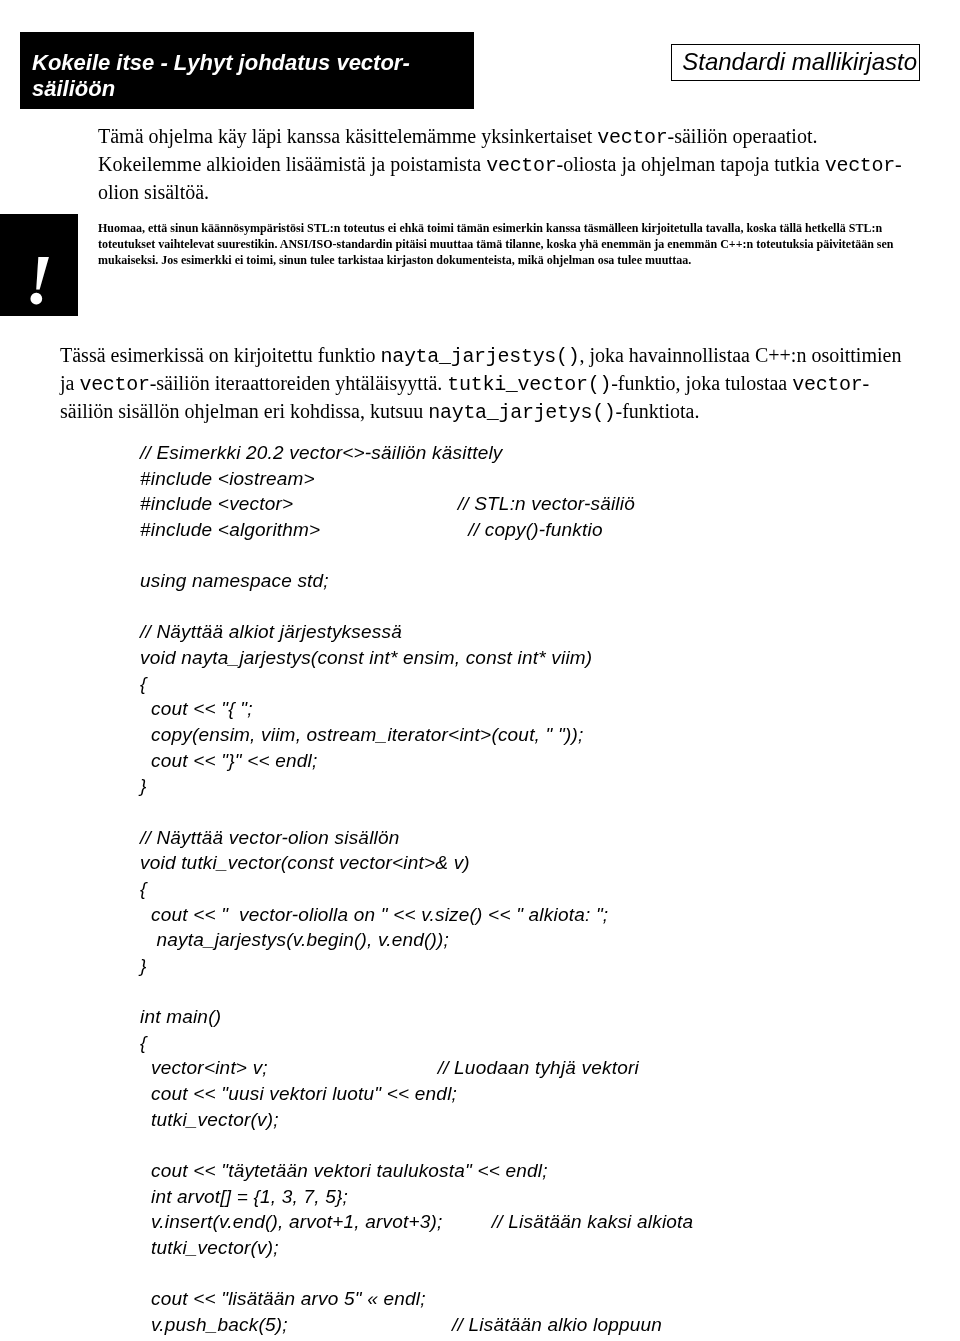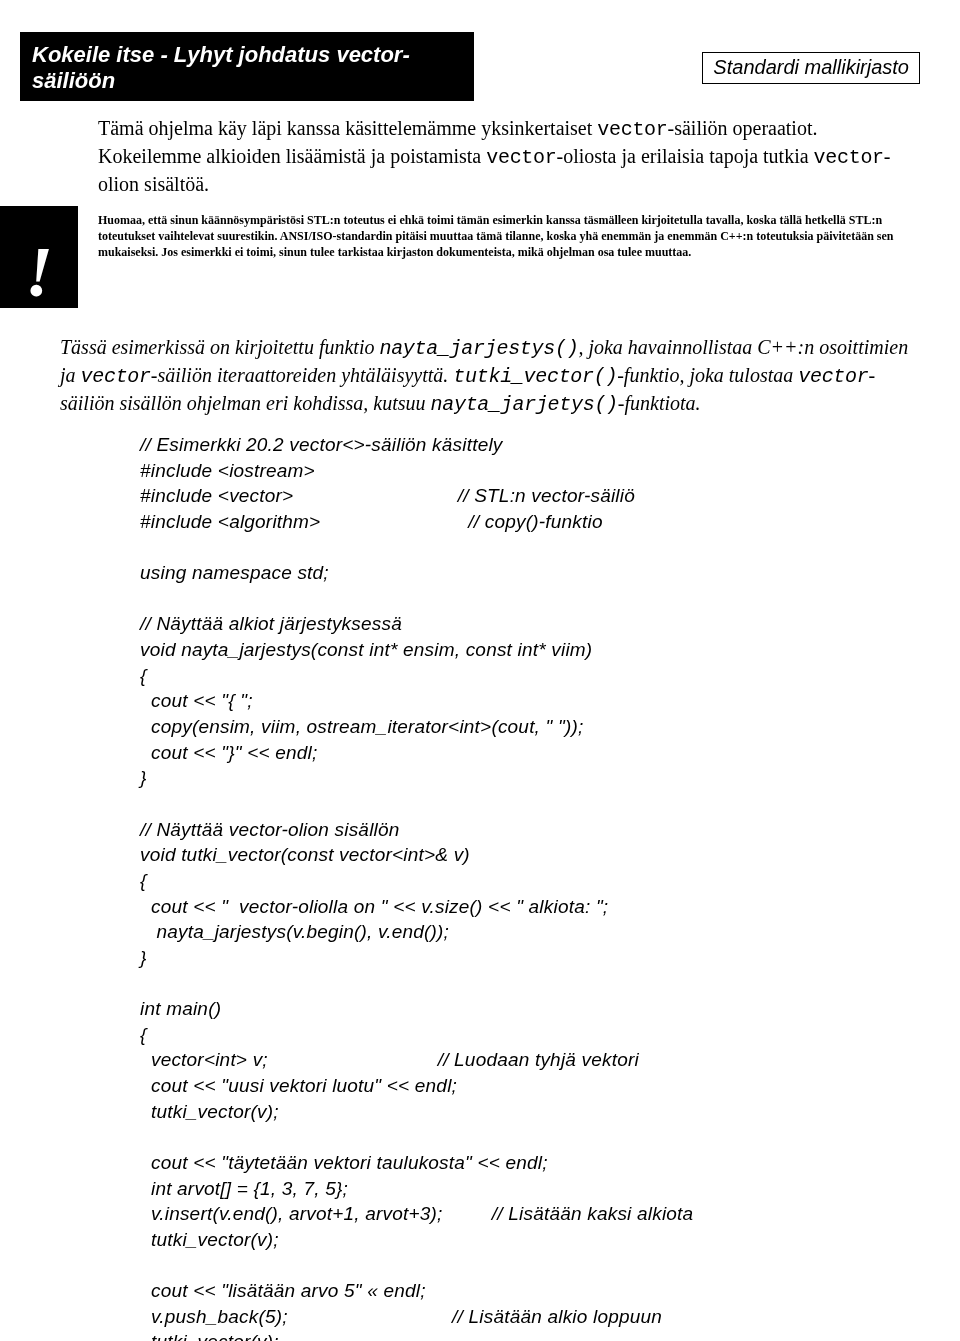--- a/index.html
+++ b/index.html
@@ -11,36 +11,36 @@
     width: 960px;
   }
   .page {
     width: 960px;
     padding: 0 40px 30px 20px;
     box-sizing: border-box;
     position: relative;
   }
   .tag-box {
     position: absolute;
-    top: 20px;
+    top: 12px;
     right: 40px;
     border: 1.5px solid #000;
-    padding: 3px 10px 4px 10px;
+    padding: 3px 2px 4px 10px;
     font-style: italic;
     font-family: Arial, Helvetica, sans-serif;
-    font-size: 20px;
+    font-size: 24px;
   }
   .title-bar {
     background: #000;
     color: #fff;
     font-family: Arial, Helvetica, sans-serif;
     font-weight: bold;
     font-style: italic;
     font-size: 22px;
-    padding: 10px 12px 7px 12px;
+    padding: 18px 12px 7px 12px;
     margin-top: 32px;
     margin-bottom: 14px;
     width: 430px;
   }
   .intro {
     margin-left: 78px;
     margin-right: 10px;
     font-size: 20px;
     line-height: 1.35;
   }
@@ -71,21 +71,20 @@
     font-weight: bold;
     font-size: 12px;
     line-height: 1.35;
     padding-top: 6px;
     padding-right: 10px;
   }
   .body-para {
     margin: 26px 10px 14px 40px;
     font-size: 20px;
     line-height: 1.35;
-    font-style: italic;
   }
   .code-block {
     font-family: "Arial Narrow", "Helvetica Condensed", Arial, sans-serif;
     font-stretch: condensed;
     font-style: italic;
     font-size: 19px;
     line-height: 1.35;
     white-space: pre;
     margin-left: 120px;
     letter-spacing: 0.2px;
@@ -94,21 +93,21 @@
 </head>
 <body>
 
 <div class="page">
 
   <div class="tag-box">Standardi mallikirjasto</div>
 
   <div class="title-bar">Kokeile itse - Lyhyt johdatus vector-säiliöön</div>
 
   <div class="intro">
-    <span>Tämä ohjelma käy läpi kanssa käsittelemämme yksinkertaiset </span><span class="mono-inline">vector</span><span>-säiliön operaatiot. Kokeilemme alkioiden lisäämistä ja poistamista </span><span class="mono-inline">vector</span><span>-oliosta ja erilaisia tapoja tutkia </span><span class="mono-inline">vector</span><span>-olion sisältöä.</span>
+    <span>Tämä ohjelma käy läpi kanssa käsittelemämme yksinkertaiset </span><span class="mono-inline">vector</span><span>-säiliön operaatiot. Kokeilemme alkioiden lisäämistä ja poistamista </span><span class="mono-inline">vector</span><span>-oliosta ja ohjelman tapoja tutkia </span><span class="mono-inline">vector</span><span>-olion sisältöä.</span>
   </div>
 
   <div class="note-row">
     <div class="bang">!</div>
     <div class="note-text">Huomaa, että sinun käännösympäristösi STL:n toteutus ei ehkä toimi tämän esimerkin kanssa täsmälleen kirjoitetulla tavalla, koska tällä hetkellä STL:n toteutukset vaihtelevat suurestikin. ANSI/ISO-standardin pitäisi muuttaa tämä tilanne, koska yhä enemmän ja enemmän C++:n toteutuksia päivitetään sen mukaiseksi. Jos esimerkki ei toimi, sinun tulee tarkistaa kirjaston dokumenteista, mikä ohjelman osa tulee muuttaa.</div>
   </div>
 
   <div class="body-para">
     <span>Tässä esimerkissä on kirjoitettu funktio </span><span class="mono-inline">nayta_jarjestys()</span><span>, joka havainnollistaa C++:n osoittimien ja </span><span class="mono-inline">vector</span><span>-säiliön iteraattoreiden yhtäläisyyttä. </span><span class="mono-inline">tutki_vector()</span><span>-funktio, joka tulostaa </span><span class="mono-inline">vector</span><span>-säiliön sisällön ohjelman eri kohdissa, kutsuu </span><span class="mono-inline">nayta_jarjetys()</span><span>-funktiota.</span>
   </div>

